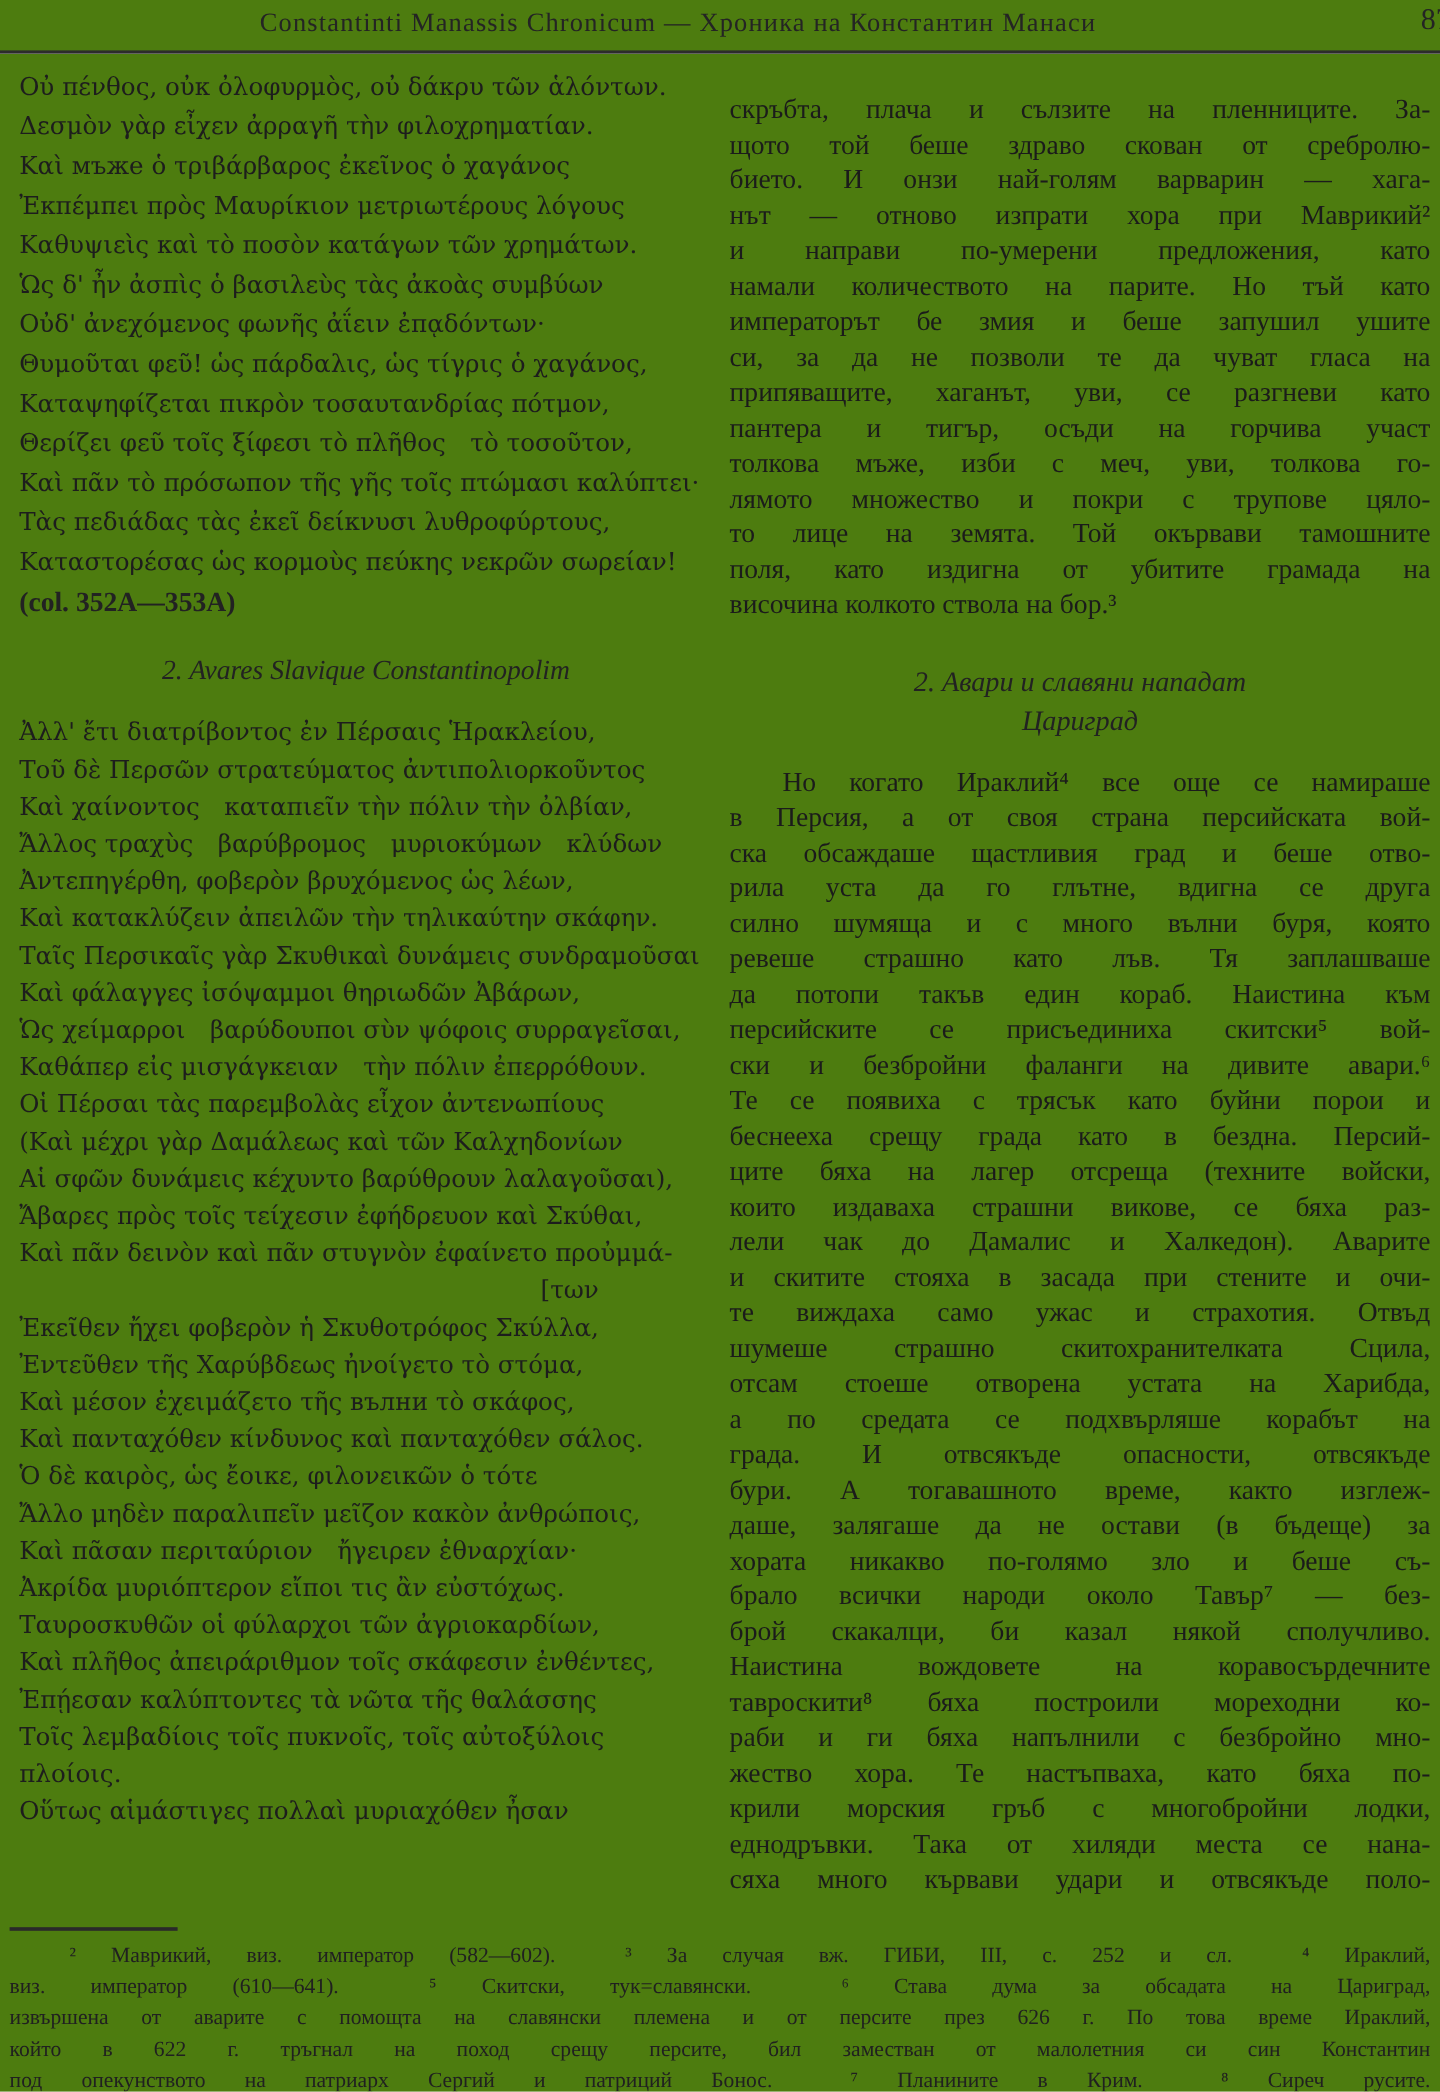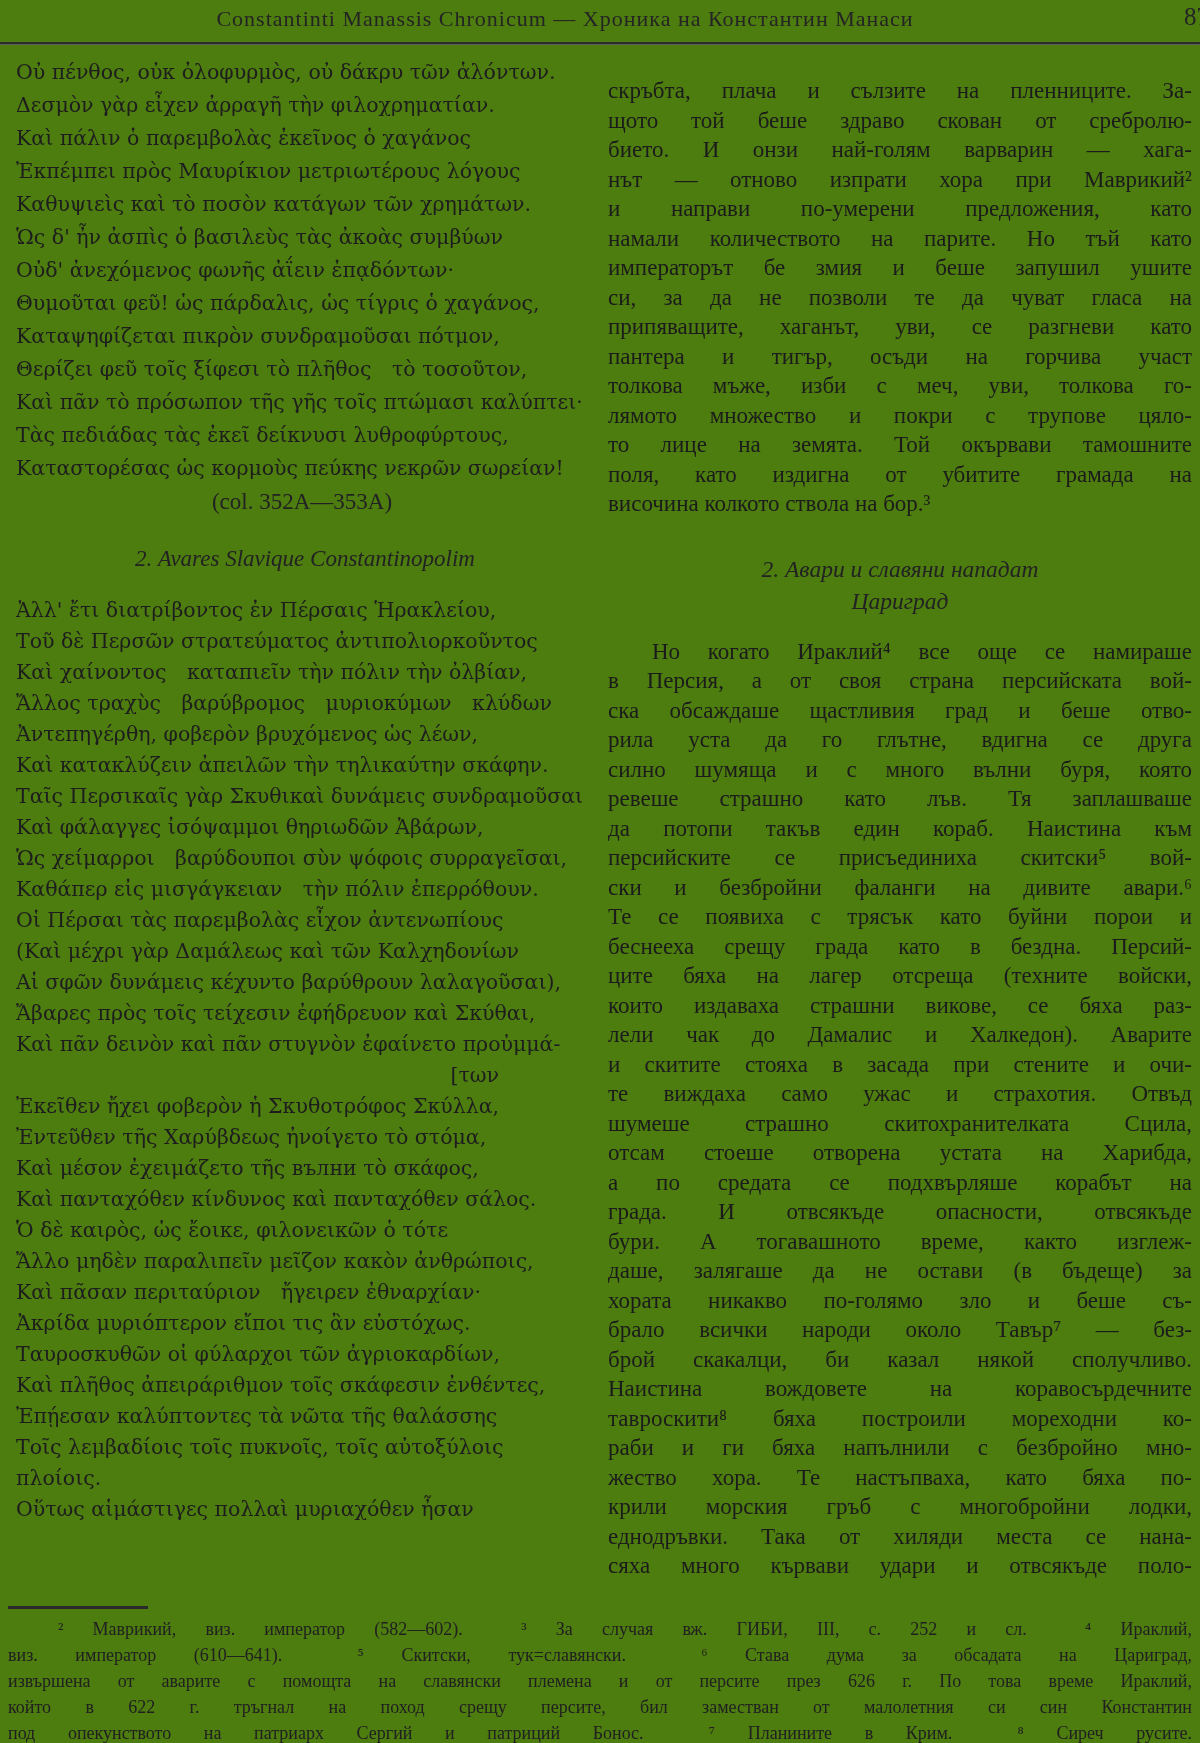--- a/index.html
+++ b/index.html
@@ -49,25 +49,26 @@
     margin-top: 16px;
   }
   .greek-block {
     font-family: "DejaVu Serif", "Liberation Serif", serif;
     font-size: 20.5px;
     color: #1d1d1d;
   }
   .block1 { line-height: 33px; }
   .block2 { margin-top: 20px; line-height: 31px; }
   .colref {
-    text-align: center;
+    text-align: left;
     font-size: 23px;
     line-height: 33px;
     padding-right: 6px;
     color: #222;
+    font-weight: bold;
   }
   .latin-heading {
     margin-top: 24px;
     text-align: center;
     font-style: italic;
     font-size: 23px;
     line-height: 33px;
     color: #222;
     font-family: Liberation Serif, serif;
   }
@@ -110,27 +111,27 @@
 <div class="page">
 
   <div class="running-title">Constantinti Manassis Chronicum — Хроника на Константин Манаси</div>
   <div class="page-number">87</div>
   <div class="header-rule"></div>
 
   <div class="col-left">
     <div class="greek-block block1">
         <div class="ln ">Οὐ πένθος, οὐκ ὀλοφυρμὸς, οὐ δάκρυ τῶν ἁλόντων.</div>
         <div class="ln ">Δεσμὸν γὰρ εἶχεν ἀρραγῆ τὴν φιλοχρηματίαν.</div>
-        <div class="ln ">Καὶ πάλιν ὁ παρεμβολὰς ἐκεῖνος ὁ χαγάνος</div>
+        <div class="ln ">Καὶ мъже ὁ τριβάρβαρος ἐκεῖνος ὁ χαγάνος</div>
         <div class="ln ">Ἐκπέμπει πρὸς Μαυρίκιον μετριωτέρους λόγους</div>
         <div class="ln ">Καθυψιεὶς καὶ τὸ ποσὸν κατάγων τῶν χρημάτων.</div>
         <div class="ln ">Ὡς δ' ἦν ἀσπὶς ὁ βασιλεὺς τὰς ἀκοὰς συμβύων</div>
         <div class="ln ">Οὐδ' ἀνεχόμενος φωνῆς ἀΐειν ἐπᾳδόντων·</div>
         <div class="ln ">Θυμοῦται φεῦ! ὡς πάρδαλις, ὡς τίγρις ὁ χαγάνος,</div>
-        <div class="ln ">Καταψηφίζεται πικρὸν συνδραμοῦσαι πότμον,</div>
+        <div class="ln ">Καταψηφίζεται πικρὸν τοσαυτανδρίας πότμον,</div>
         <div class="ln ">Θερίζει φεῦ τοῖς ξίφεσι τὸ πλῆθος τὸ τοσοῦτον,</div>
         <div class="ln ">Καὶ πᾶν τὸ πρόσωπον τῆς γῆς τοῖς πτώμασι καλύπτει·</div>
         <div class="ln ">Τὰς πεδιάδας τὰς ἐκεῖ δείκνυσι λυθροφύρτους,</div>
         <div class="ln ">Καταστορέσας ὡς κορμοὺς πεύκης νεκρῶν σωρείαν!</div>
       </div>
     <div class="colref">(col. 352A—353A)</div>
     <div class="latin-heading">
       <div>2. Avares Slavique Constantinopolim</div>
     </div>
     <div class="greek-block block2">

